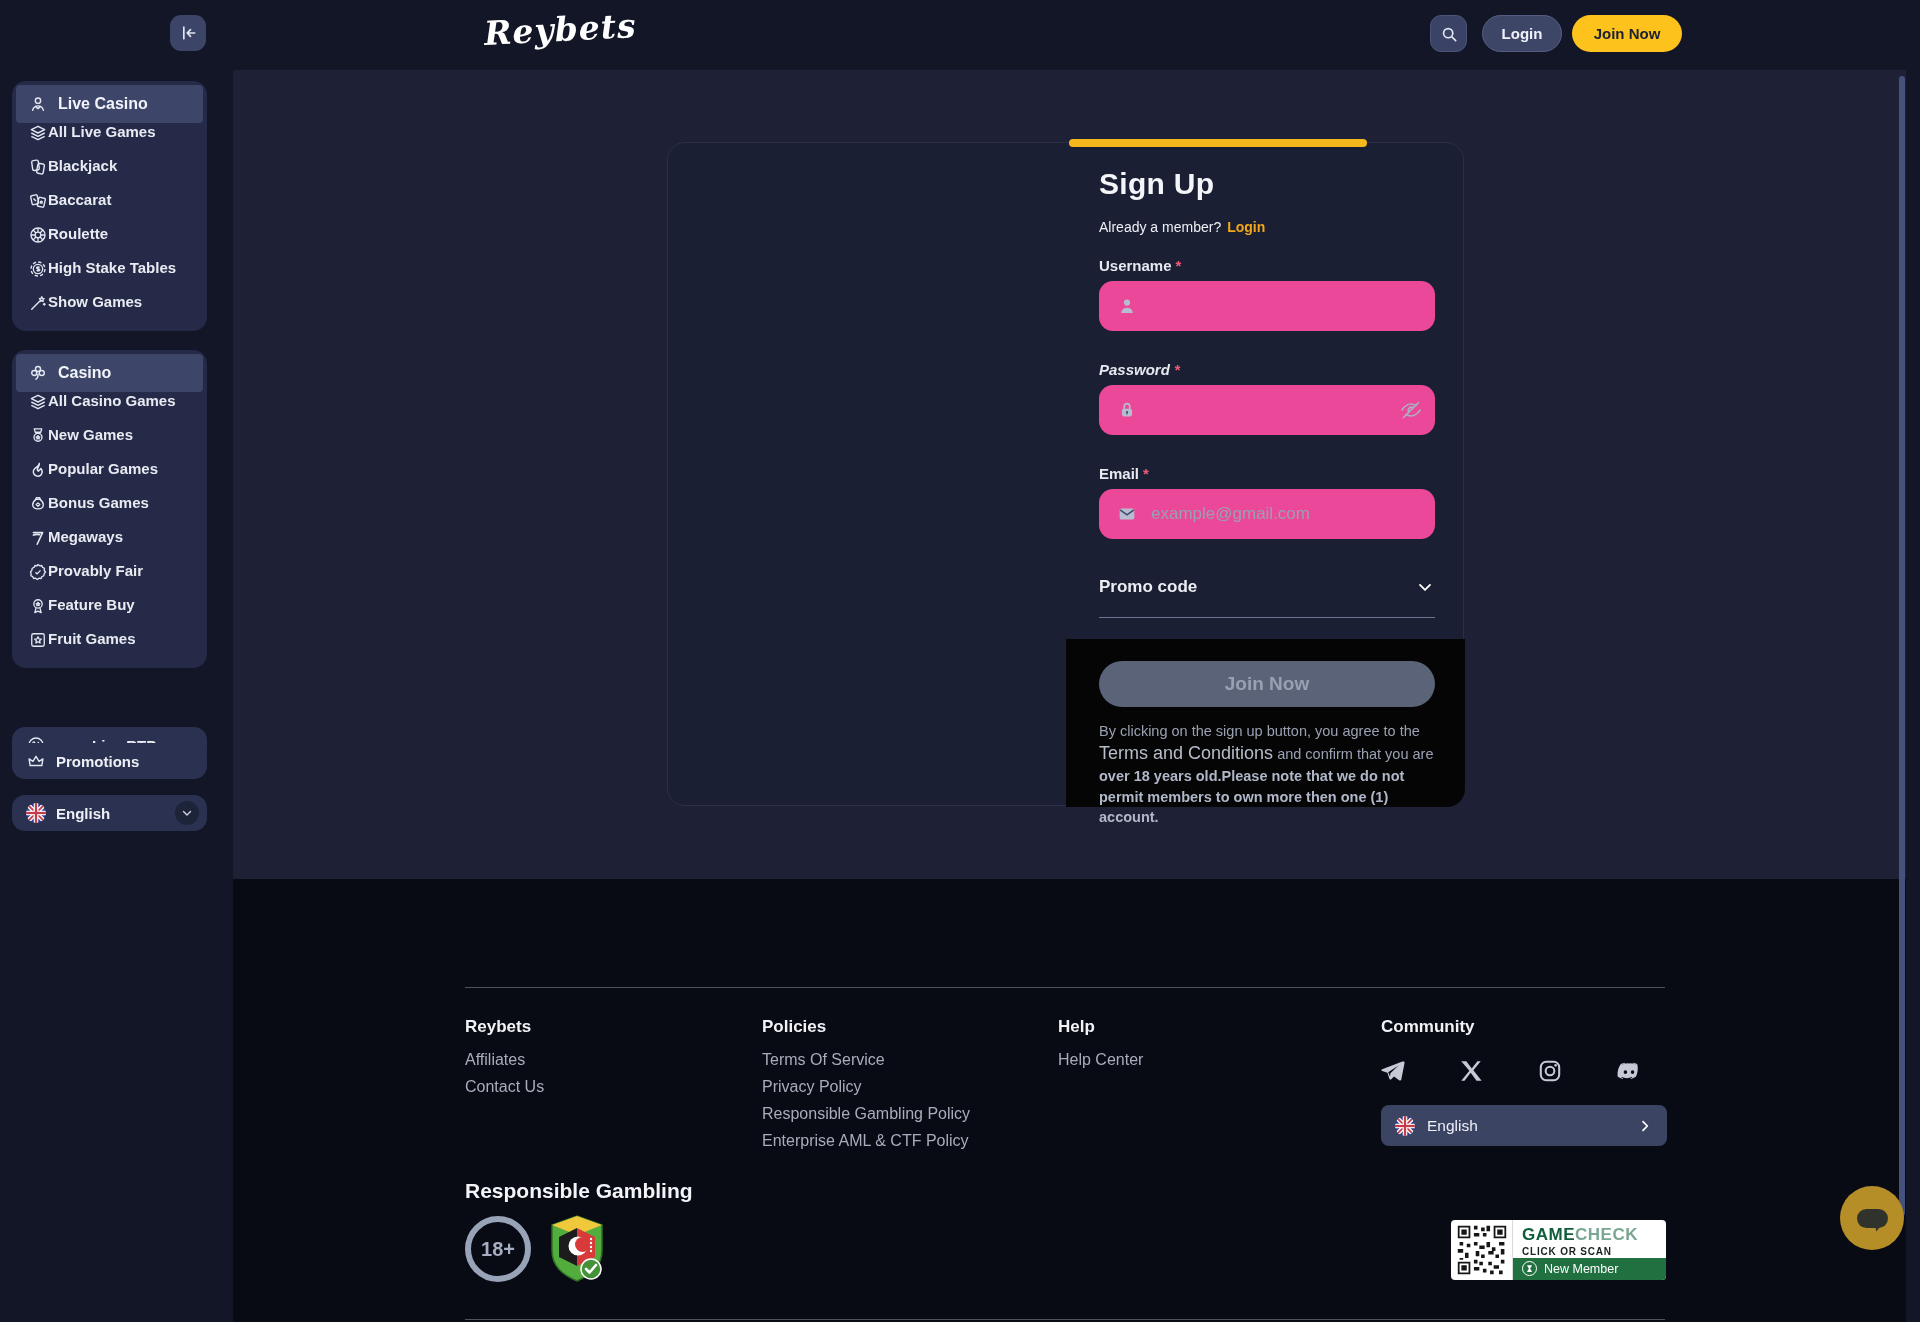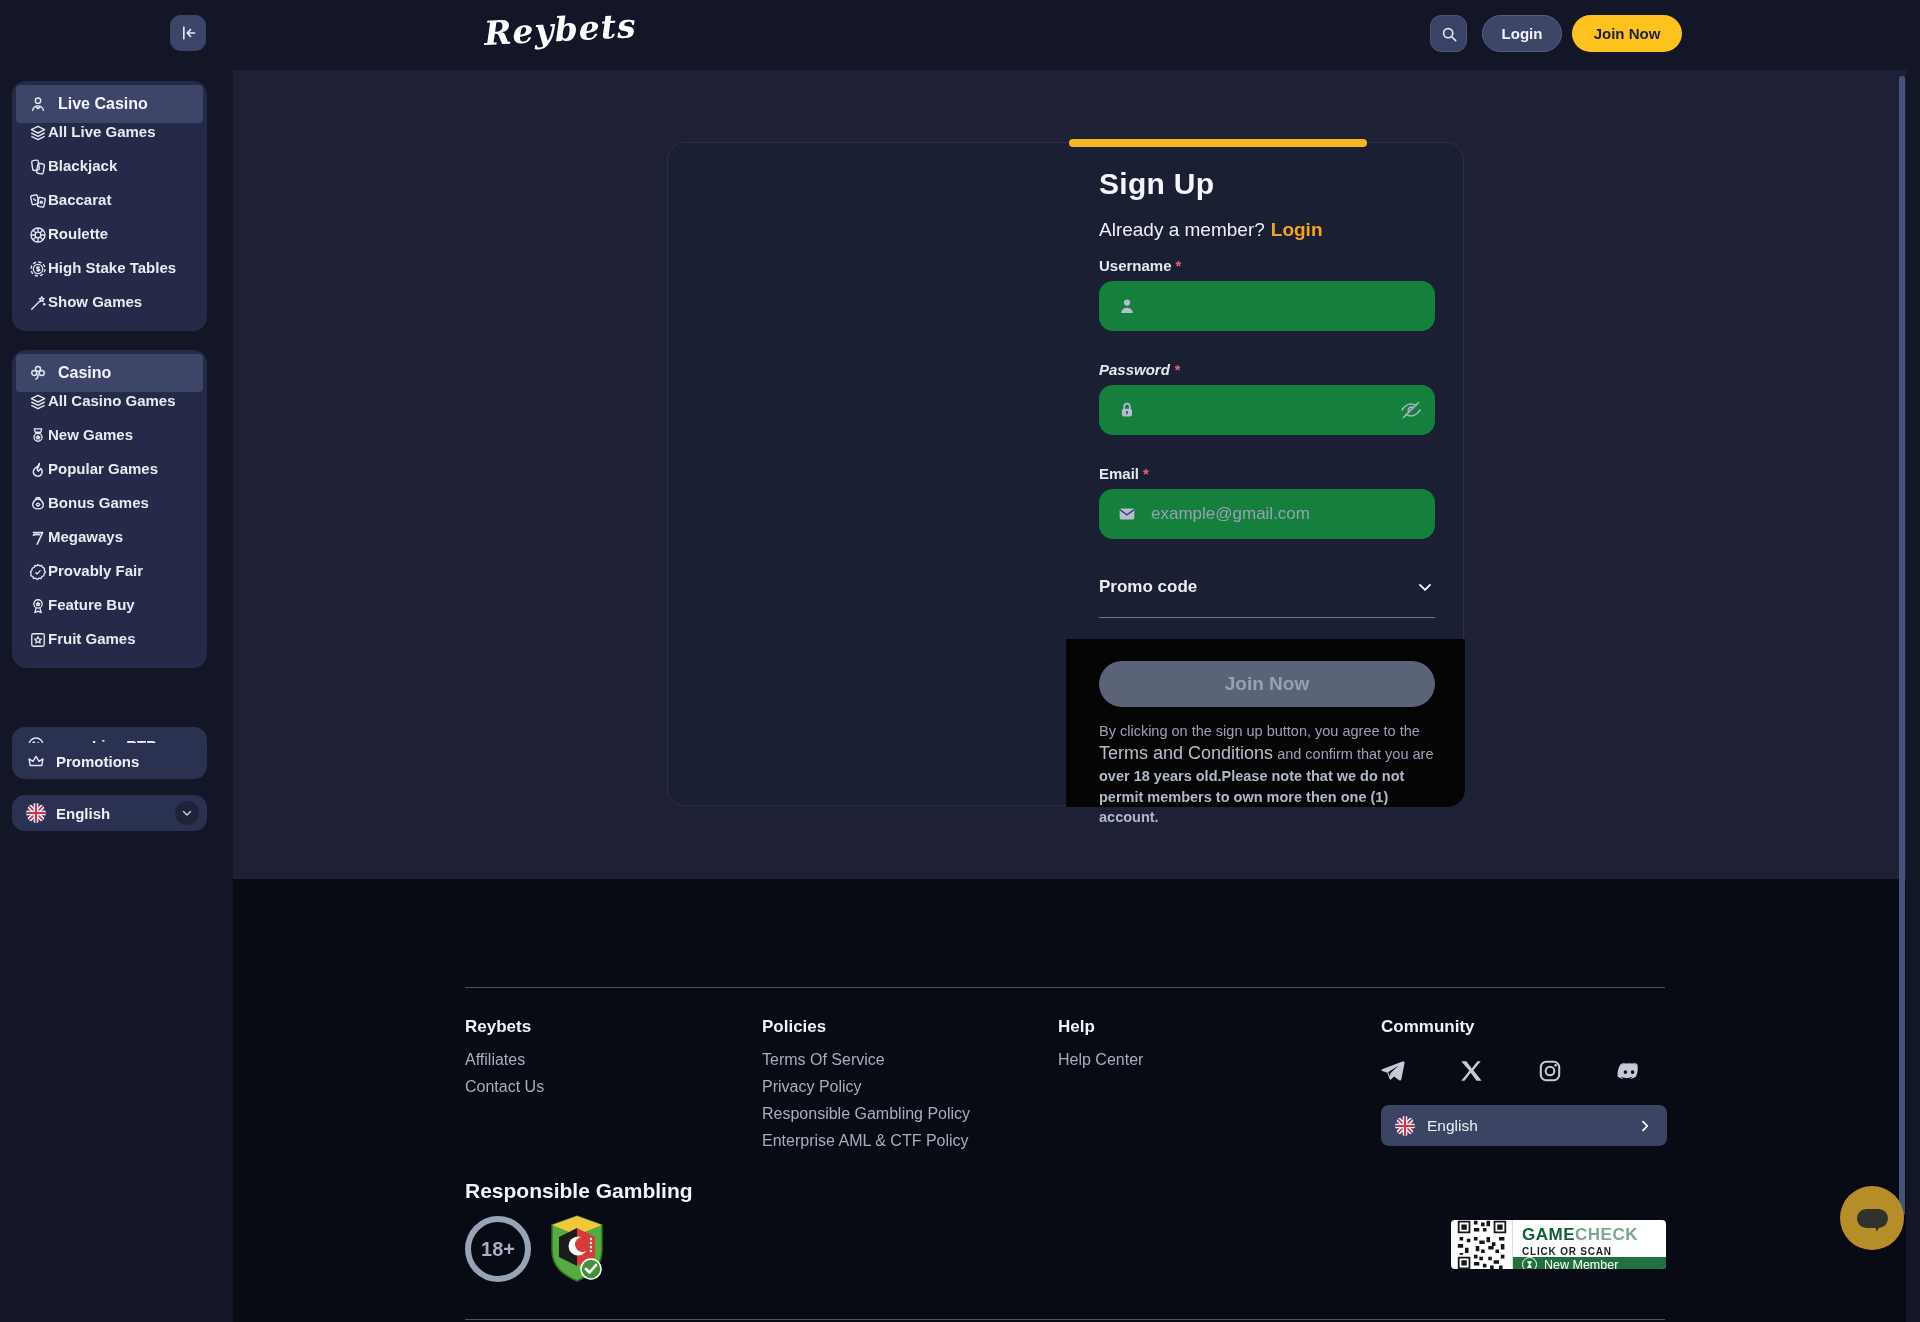--- a/index.html
+++ b/index.html
@@ -25,25 +25,25 @@
   .ic { width:20px; height:20px; flex:0 0 auto; color:#e3e7f2; }
 
   
   .main { position:absolute; left:233px; top:70px; width:1673px; height:1252px; background:#1e2136; }
   .scrollbar { position:absolute; left:1899px; top:76px; width:6px; height:1140px; border-radius:3px; background:#47527c; cursor:pointer; }
 
   
   .signup-card { position:absolute; left:434px; top:72px; width:797px; height:664px; background:#1a1f33; border:1px solid #2a3048; border-radius:18px; }
   .tab-indicator { position:absolute; left:401px; top:-4px; width:298px; height:8px; border-radius:4px; background:#f6b81d; }
   .signup-title { position:absolute; left:431px; top:24px; font-size:30px; font-weight:800; color:#f4f5f9; letter-spacing:.3px; }
-  .member-row { position:absolute; left:431px; top:76px; font-size:19px; color:#eef0f5; }
+  .member-row { position:absolute; left:431px; top:76px; font-size:14px; color:#eef0f5; }
   .member-row a { color:#f2a71b; font-weight:700; text-decoration:none; cursor:pointer; margin-left:6px; }
   .f-label { position:absolute; left:431px; font-size:15px; font-weight:600; color:#e6e9f0; }
   .f-label .req { color:#ef5d7a; margin-left:4px; }
-  .input-wrap { position:absolute; left:431px; width:336px; height:50px; background:#15803d; border-radius:14px; }
+  .input-wrap { position:absolute; left:431px; width:336px; height:50px; background:#ec4899; border-radius:14px; }
   .input-wrap .lead-ic { position:absolute; left:17px; top:14px; color:#b6bdd0; }
   .input-wrap input { position:absolute; inset:0; background:transparent; border:none; outline:none; color:#eef0f5; font-size:17px; padding:0 48px 0 52px; font-family:inherit; }
   .input-wrap input::placeholder { color:#98a0b6; }
   .eye-btn { position:absolute; right:12px; top:13px; background:none; border:none; color:#aab1c6; cursor:pointer; }
   .promo-row { position:absolute; left:431px; top:434px; width:336px; display:flex; justify-content:space-between; align-items:center; padding-bottom:20px; border-bottom:1px solid #6e7490; cursor:pointer; }
   .promo-row span { font-size:17px; font-weight:700; color:#eceef4; }
   .black-panel { position:absolute; left:398px; top:496px; width:399px; height:168px; background:#050505; border-radius:0 0 18px 0; }
   .submit-btn { position:absolute; left:33px; top:22px; width:336px; height:46px; border-radius:23px; border:none; background:#5a6378; color:#99a0b2; font-weight:800; font-size:19px; font-family:inherit; cursor:not-allowed; }
   .terms { position:absolute; left:33px; top:82px; width:344px; font-size:14.5px; line-height:1.4; color:#9aa1b3; }
   .terms .tc { font-size:18px; color:#b7bdcb; cursor:pointer; }
@@ -55,21 +55,21 @@
   .fcol { position:absolute; top:138px; }
   .fcol h3 { font-size:17px; font-weight:800; color:#f0f2f6; margin-bottom:9px; }
   .fcol a { display:block; font-size:16px; color:#a8adbc; line-height:27px; text-decoration:none; cursor:pointer; }
   .social-row { position:absolute; left:1146px; top:179px; display:flex; gap:53px; color:#c6cad6; }
   .social-row .sic { width:26px; height:26px; cursor:pointer; }
   .lang-btn { position:absolute; left:1148px; top:226px; width:286px; height:41px; border-radius:8px; background:#3c4464; border:none; display:flex; align-items:center; gap:12px; padding:0 14px; color:#eef0f6; font-size:15.5px; font-family:inherit; cursor:pointer; }
   .lang-btn .spacer { flex:1; }
   .rg-title { position:absolute; left:232px; top:300px; font-size:21px; font-weight:800; color:#f2f4f8; }
   .age-badge { position:absolute; left:232px; top:337px; width:66px; height:66px; border-radius:50%; border:6px solid #99a3b8; display:flex; align-items:center; justify-content:center; font-size:20px; font-weight:800; color:#a6afc2; }
   .shield-badge { position:absolute; left:312px; top:334px; cursor:pointer; }
-  .gamecheck { position:absolute; left:1218px; top:341px; width:215px; height:49px; background:#ffffff; border-radius:4px; display:flex; overflow:hidden; cursor:pointer; }
+  .gamecheck { position:absolute; left:1218px; top:341px; width:215px; height:60px; background:#ffffff; border-radius:4px; display:flex; overflow:hidden; cursor:pointer; }
   .gc-qr { width:62px; display:flex; align-items:center; justify-content:center; border-right:1px solid #d8dcd9; }
   .gc-right { flex:1; display:flex; flex-direction:column; }
   .gc-top { height:40px; padding:5px 0 0 9px; }
   .gc-brand { font-size:17px; font-weight:800; color:#0e5e38; letter-spacing:.5px; }
   .gc-brand .lt { color:#7aa792; font-weight:600; }
   .gc-sub { font-size:10px; font-weight:800; color:#17231d; letter-spacing:.8px; margin-top:1px; }
   .gc-bar { height:24px; background:#20713f; display:flex; align-items:center; gap:7px; padding-left:9px; color:#ffffff; font-size:12.5px; }
   .gc-hour { width:15px; height:15px; border-radius:50%; border:1.4px solid #fff; display:flex; align-items:center; justify-content:center; }
 
   

